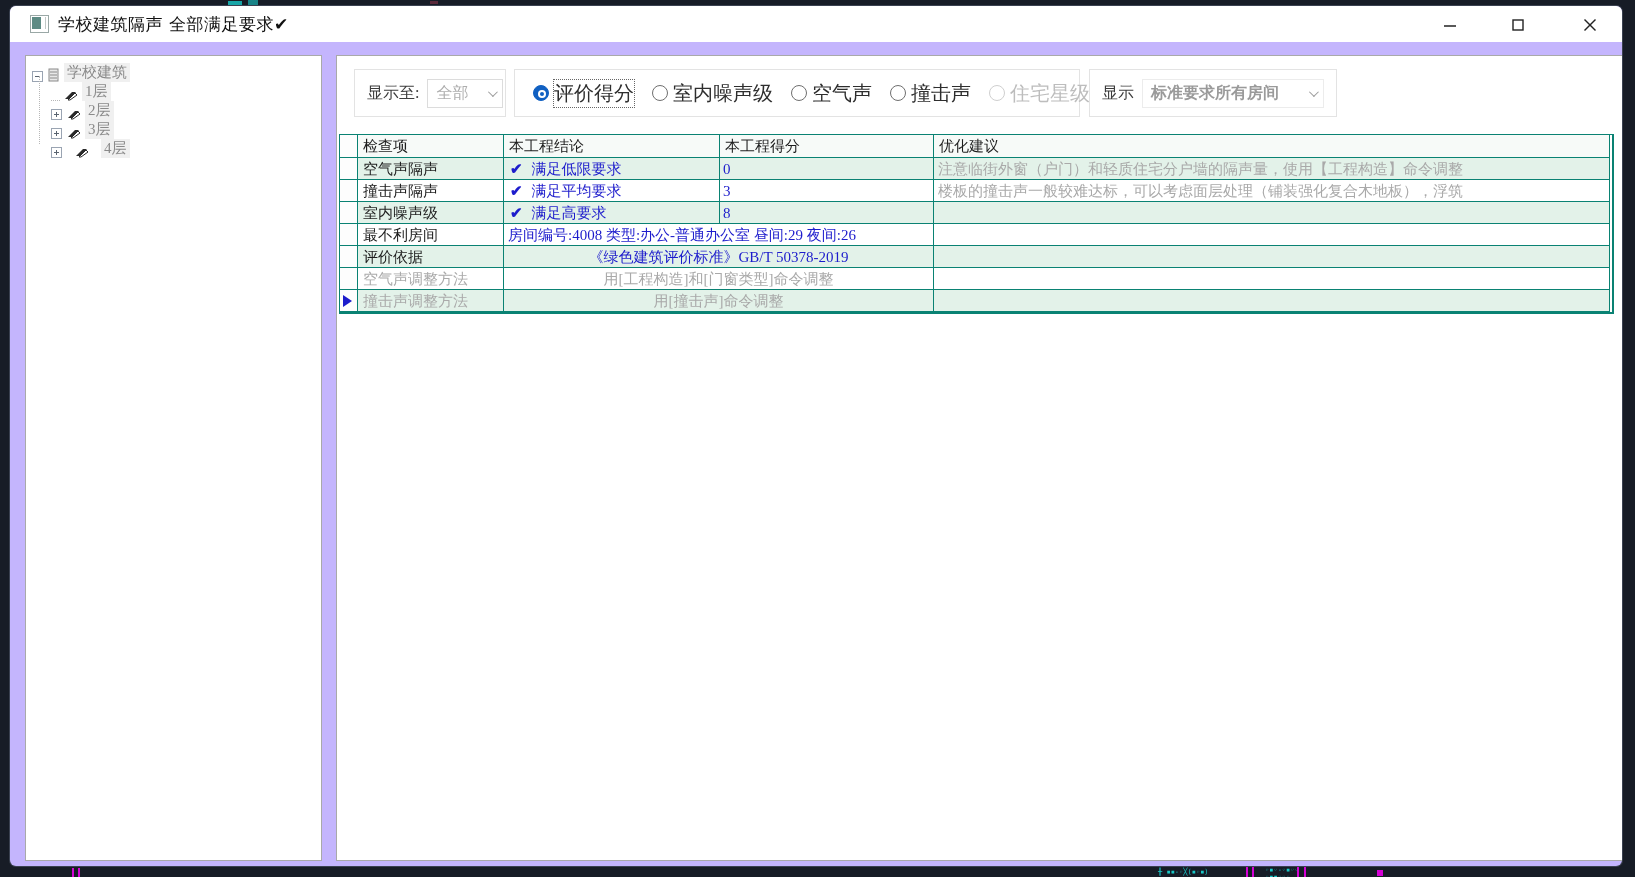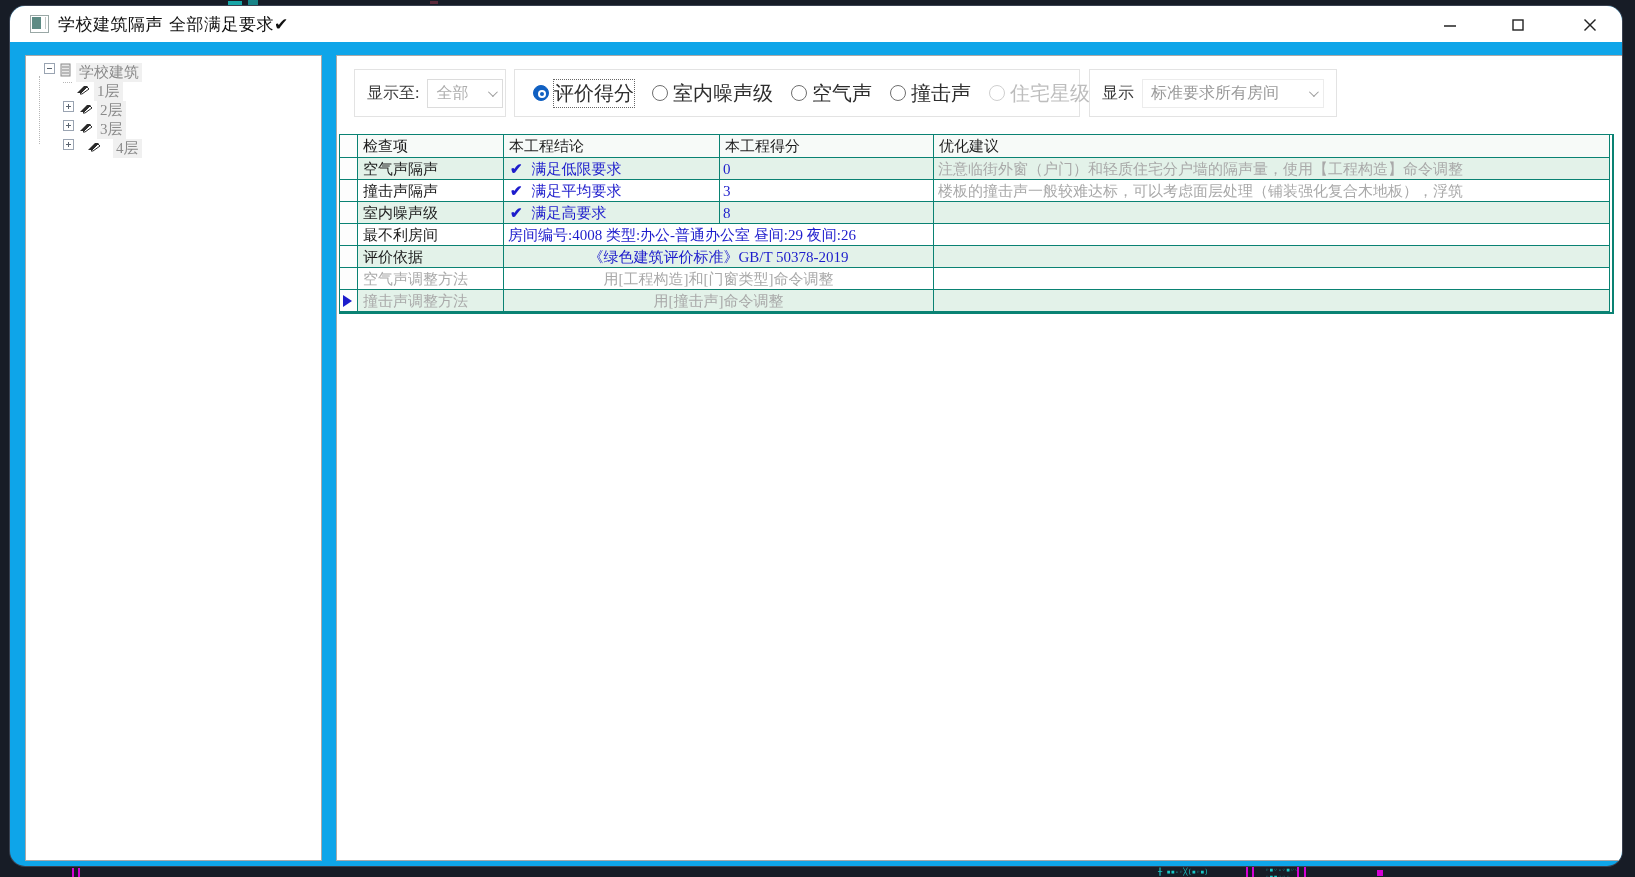--- a/index.html
+++ b/index.html
@@ -9,21 +9,21 @@
     font-family:"DejaVu Sans","Liberation Sans",sans-serif;
   }
   
   .cad-mark{position:absolute;}
   .cyan{background:#19c8c8;}
   .magenta{background:#d400d4;}
   .cad-text{color:#19c8c8;font-size:7px;line-height:7px;font-family:"DejaVu Sans Mono",monospace;white-space:nowrap;}
   
   .window{
     position:absolute;left:10px;top:6px;width:1612px;height:860px;
-    background:#0ea5e9;border-radius:15px;overflow:hidden;
+    background:#c4b5fd;border-radius:6px;overflow:hidden;
     box-shadow:0 0 0 1px #3a4150;
   }
   .titlebar{
     position:absolute;left:0;top:0;width:100%;height:36px;background:#ffffff;
     display:flex;align-items:center;
   }
   .title-icon{
     width:17px;height:16px;margin-left:20px;border:1px solid #9aa8a6;background:#fff;
     position:relative;flex:none;
   }
@@ -35,21 +35,21 @@
   .btn-min{left:1423px;}
   .btn-max{left:1491px;}
   .btn-close{left:1563px;}
   
   .tree-panel{
     position:absolute;left:15px;top:49px;width:297px;height:806px;
     background:#fff;border:1px solid #a9a9a9;box-sizing:border-box;
     font-family:"Liberation Serif","DejaVu Serif",serif;font-size:15px;color:#8a8a8a;
   }
   .tree{position:relative;padding-top:7px;}
-  .tree-row{height:19px;display:flex;align-items:flex-start;position:relative;margin-left:12px;}
+  .tree-row{height:19px;display:flex;align-items:flex-end;position:relative;}
   .tree-row .label{background:#f0f0f0;padding:0 3px;white-space:nowrap;}
   .expander{
     width:11px;height:11px;box-sizing:border-box;border:1px solid #9aa4b2;background:#fff;
     position:relative;flex:none;margin-right:4px;
   }
   .expander::before,.expander::after{content:"";position:absolute;background:#5a6470;}
   .expander::before{left:2px;top:4px;width:5px;height:1px;}
   .expander.plus::after{left:4px;top:2px;width:1px;height:5px;}
   .tree-guide{position:absolute;border-left:1px dotted #b7b7b7;width:0;}
   .tree-stub{width:9px;border-top:1px dotted #b7b7b7;height:0;flex:none;margin-right:3px;}
@@ -233,21 +233,21 @@
         </div>
         <div class="radio-wrap dis">
           <span class="radio dis"></span>
           <span class="rlabel">住宅星级评价</span>
         </div>
       </div>
 
     <div class="group g3">
       <span class="tb-label">显示</span>
       <div class="combo" style="width:182px;border-color:#ececec;">
-        <span class="val" style="color:#9a9a9a;">标准要求所有房间</span>
+        <span class="val" style="color:#9a9a9a;font-weight:bold;">标准要求所有房间</span>
         <span class="chev"></span>
       </div>
     </div>
 
     <div class="grid" id="results-table">
         <div class="cell hdr sel-col"></div>
         <div class="cell hdr">检查项</div>
         <div class="cell hdr">本工程结论</div>
         <div class="cell hdr">本工程得分</div>
         <div class="cell hdr">优化建议</div>

